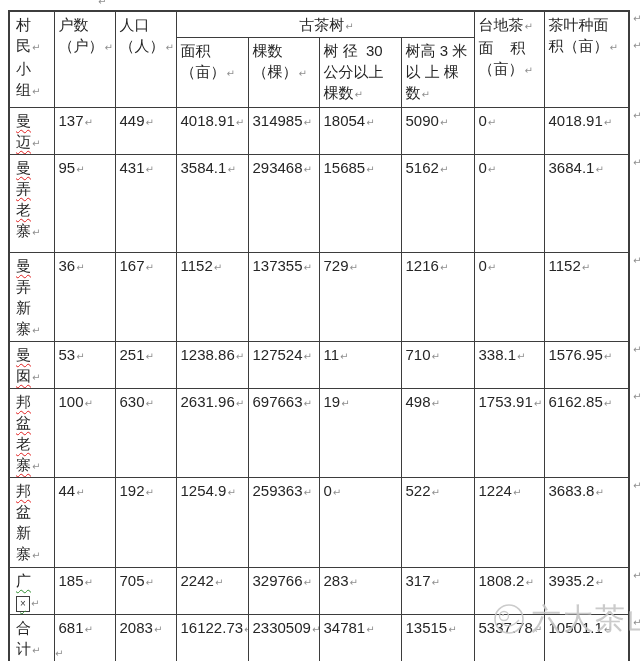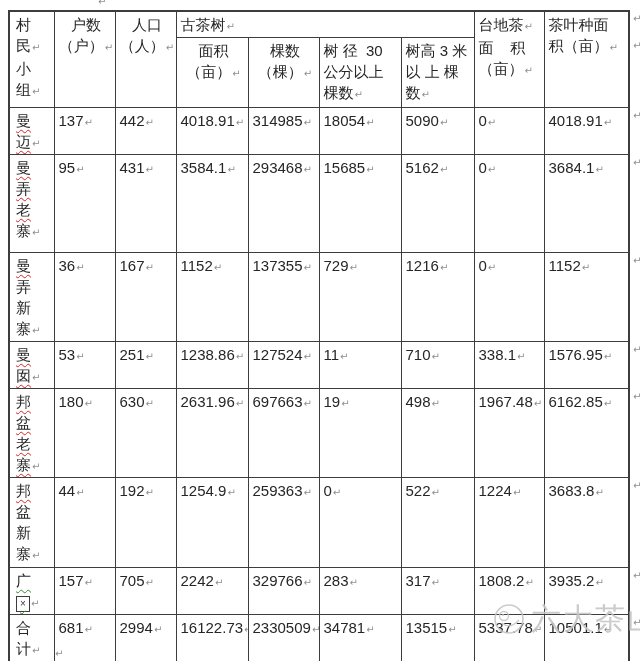--- a/index.html
+++ b/index.html
@@ -12,22 +12,22 @@
     border-collapse:collapse;table-layout:fixed;
     border:2px solid #3d3d3d;
   }
   td{
     border:1px solid #3d3d3d;vertical-align:top;padding:2px 1px 0 4px;
     font-size:15px;color:#262626;overflow:hidden;
   }
   tr.h1{height:24px;}
   tr.h2{height:70px;}
   .hl{line-height:21px;white-space:pre;}
-  td.hc .hl{text-align:center;}
-  td.group .hl{}
+  td.hc .hl{text-align:left;}
+  td.group .hl{text-align:center;}
   td.name-cell{padding-left:6px;}
   .nch{line-height:21px;}
   td.num{padding-top:3px;}
   td.num span.val{line-height:19px;}
   .cm{
     font-family:"DejaVu Sans",sans-serif;font-size:10px;color:#8f8f8f;
     margin-left:1px;user-select:none;
   }
   .sq-red{text-decoration-line:underline;text-decoration-style:wavy;text-decoration-color:#e02020;text-decoration-thickness:1px;text-underline-offset:3px;}
   .sq-green{text-decoration-line:underline;text-decoration-style:wavy;text-decoration-color:#2e8b2e;text-decoration-thickness:1px;text-underline-offset:3px;}
@@ -113,21 +113,21 @@
           </td>
       </tr>
     </tbody>
     <tbody id="rows">
         <tr style="height: 44px;">
           <td class="name-cell">
             <div class="nch"><span class="sq-red">曼</span></div>
             <div class="nch"><span class="sq-red">迈</span><span class="cm">↵</span></div>
           </td>
           <td class="num"><span class="val">137</span><span class="cm">↵</span></td>
-          <td class="num"><span class="val">442</span><span class="cm">↵</span></td>
+          <td class="num"><span class="val">449</span><span class="cm">↵</span></td>
           <td class="num"><span class="val">4018.91</span><span class="cm">↵</span></td>
           <td class="num"><span class="val">314985</span><span class="cm">↵</span></td>
           <td class="num"><span class="val">18054</span><span class="cm">↵</span></td>
           <td class="num"><span class="val">5090</span><span class="cm">↵</span></td>
           <td class="num"><span class="val">0</span><span class="cm">↵</span></td>
           <td class="num"><span class="val">4018.91</span><span class="cm">↵</span></td>
         </tr>
         <tr style="height: 98px;">
           <td class="name-cell">
             <div class="nch"><span class="sq-red">曼</span></div>
@@ -174,27 +174,27 @@
           <td class="num"><span class="val">338.1</span><span class="cm">↵</span></td>
           <td class="num"><span class="val">1576.95</span><span class="cm">↵</span></td>
         </tr>
         <tr style="height: 88px;">
           <td class="name-cell">
             <div class="nch"><span class="sq-red">邦</span></div>
             <div class="nch"><span class="sq-red">盆</span></div>
             <div class="nch"><span class="sq-red">老</span></div>
             <div class="nch"><span class="sq-red">寨</span><span class="cm">↵</span></div>
           </td>
-          <td class="num"><span class="val">180</span><span class="cm">↵</span></td>
+          <td class="num"><span class="val">100</span><span class="cm">↵</span></td>
           <td class="num"><span class="val">630</span><span class="cm">↵</span></td>
           <td class="num"><span class="val">2631.96</span><span class="cm">↵</span></td>
           <td class="num"><span class="val">697663</span><span class="cm">↵</span></td>
           <td class="num"><span class="val">19</span><span class="cm">↵</span></td>
           <td class="num"><span class="val">498</span><span class="cm">↵</span></td>
-          <td class="num"><span class="val">1967.48</span><span class="cm">↵</span></td>
+          <td class="num"><span class="val">1753.91</span><span class="cm">↵</span></td>
           <td class="num"><span class="val">6162.85</span><span class="cm">↵</span></td>
         </tr>
         <tr style="height: 90px;">
           <td class="name-cell">
             <div class="nch"><span class="sq-red">邦</span></div>
             <div class="nch"><span>盆</span></div>
             <div class="nch"><span>新</span></div>
             <div class="nch"><span>寨</span><span class="cm">↵</span></div>
           </td>
           <td class="num"><span class="val">44</span><span class="cm">↵</span></td>
@@ -204,36 +204,36 @@
           <td class="num"><span class="val">0</span><span class="cm">↵</span></td>
           <td class="num"><span class="val">522</span><span class="cm">↵</span></td>
           <td class="num"><span class="val">1224</span><span class="cm">↵</span></td>
           <td class="num"><span class="val">3683.8</span><span class="cm">↵</span></td>
         </tr>
         <tr style="height: 46px;">
           <td class="name-cell">
             <div class="nch"><span class="sq-green">广</span></div>
             <div class="nch"><span class="missing-box sq-green">×</span><span class="cm">↵</span></div>
           </td>
-          <td class="num"><span class="val">157</span><span class="cm">↵</span></td>
+          <td class="num"><span class="val">185</span><span class="cm">↵</span></td>
           <td class="num"><span class="val">705</span><span class="cm">↵</span></td>
           <td class="num"><span class="val">2242</span><span class="cm">↵</span></td>
           <td class="num"><span class="val">329766</span><span class="cm">↵</span></td>
           <td class="num"><span class="val">283</span><span class="cm">↵</span></td>
           <td class="num"><span class="val">317</span><span class="cm">↵</span></td>
           <td class="num"><span class="val">1808.2</span><span class="cm">↵</span></td>
           <td class="num"><span class="val">3935.2</span><span class="cm">↵</span></td>
         </tr>
         <tr style="height: 44px;">
           <td class="name-cell">
             <div class="nch"><span>合</span></div>
             <div class="nch"><span>计</span><span class="cm">↵</span></div>
           </td>
           <td class="num"><span class="val">681</span><span class="cm">↵</span></td>
-          <td class="num"><span class="val">2994</span><span class="cm">↵</span></td>
+          <td class="num"><span class="val">2083</span><span class="cm">↵</span></td>
           <td class="num"><span class="val">16122.73</span><span class="cm">↵</span></td>
           <td class="num"><span class="val">2330509</span><span class="cm">↵</span></td>
           <td class="num"><span class="val">34781</span><span class="cm">↵</span></td>
           <td class="num"><span class="val">13515</span><span class="cm">↵</span></td>
           <td class="num"><span class="val">5337.78</span><span class="cm">↵</span></td>
           <td class="num"><span class="val">10501.1</span><span class="cm">↵</span></td>
         </tr>
       </tbody>
   </table>
 

